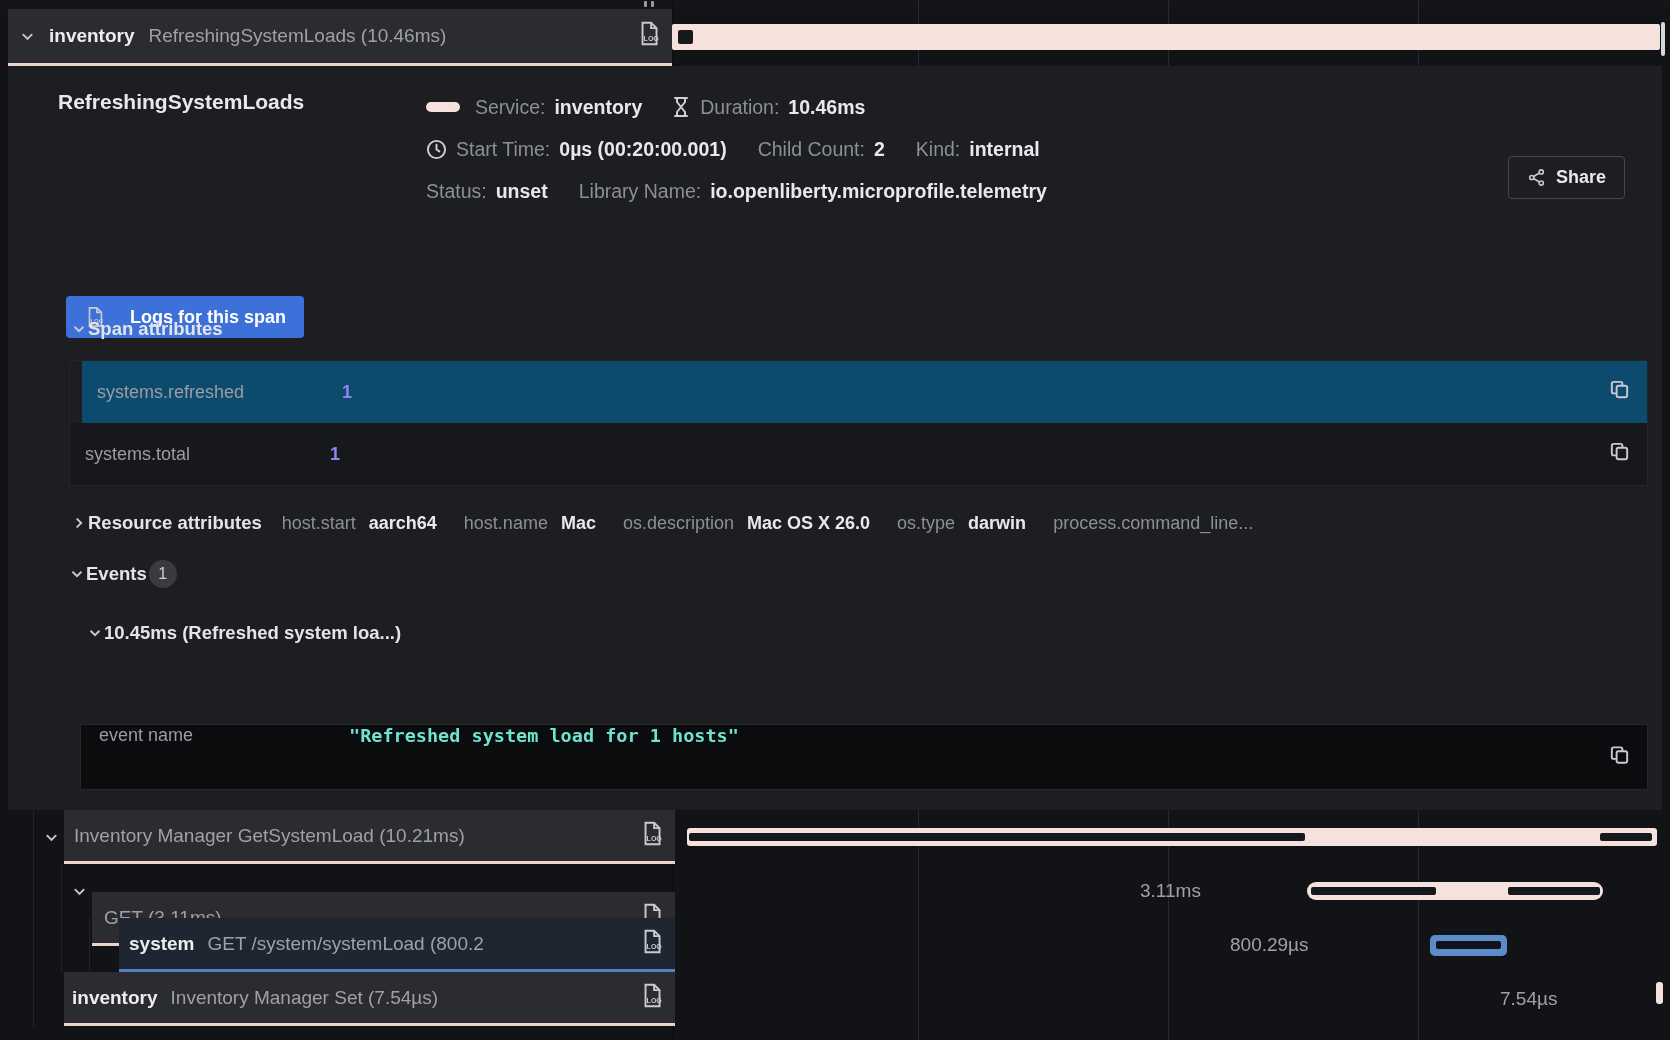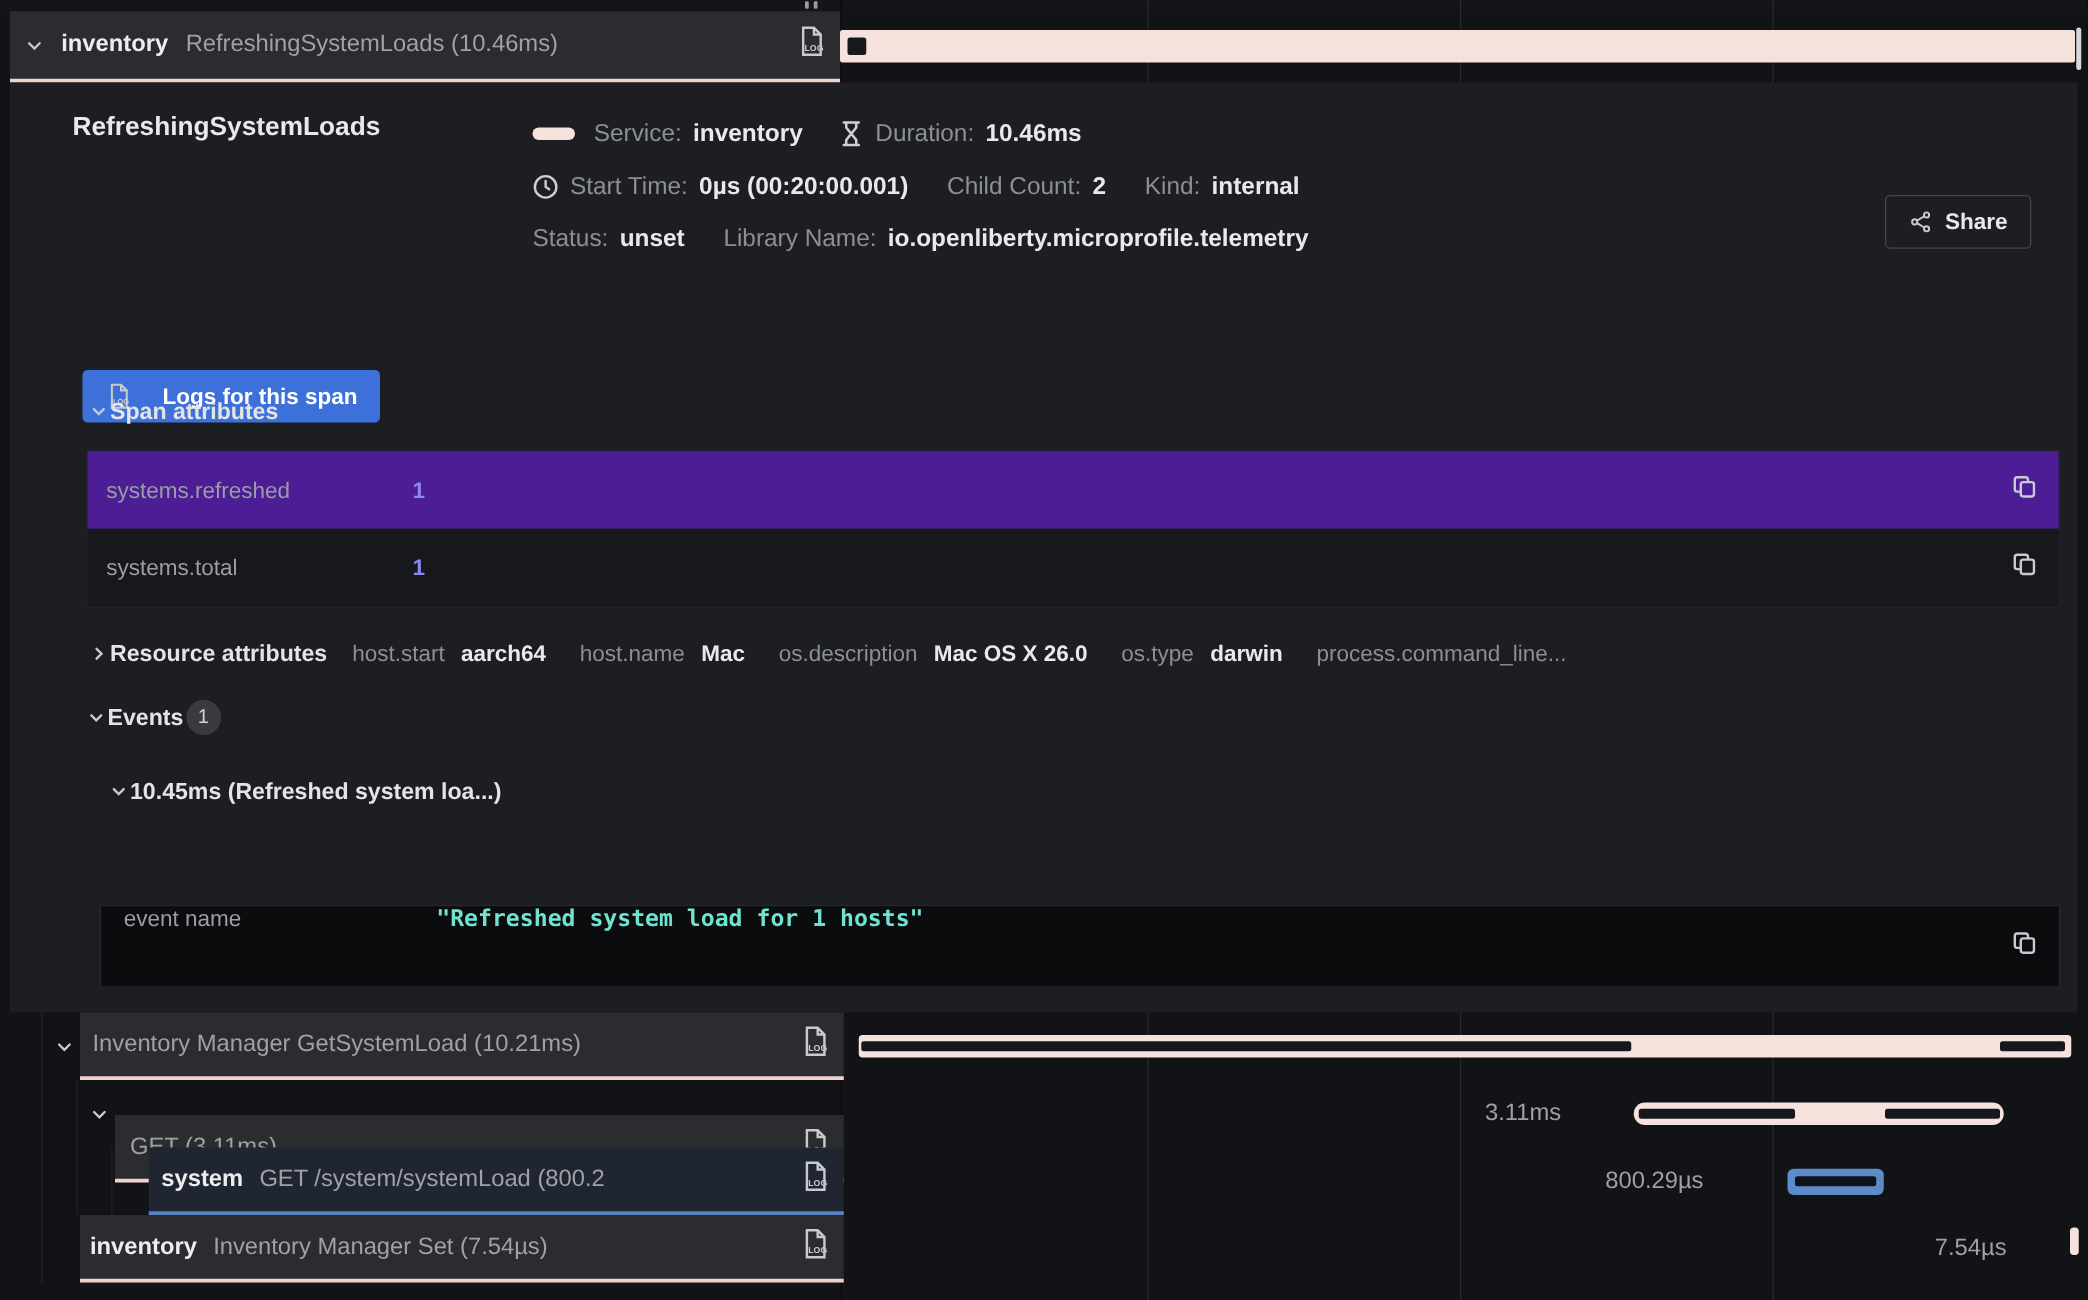--- a/index.html
+++ b/index.html
@@ -16,36 +16,36 @@
   .trow .svc{font-weight:700;color:#eceded;}
   .trow .nm{color:#9fa1a7;white-space:nowrap;overflow:hidden;}
   .underline-pink{border-bottom:3px solid #eed3cc;}
   .underline-blue{border-bottom:3px solid #5581c2;}
   .log-ic{position:absolute;right:10px;top:50%;transform:translateY(-50%);color:#c9cad0;}
   .chev{color:#c9cad0;display:inline-flex;flex:none;}
   .gutterline{position:absolute;width:1px;background:#222327;}
   
   .bar{position:absolute;background:#f6e2dc;border-radius:3px;}
   .bar .stripe{position:absolute;background:#17181b;border-radius:2px;}
-  .bar-label{position:absolute;color:#9fa1a7;font-size:19px;text-align:center;}
+  .bar-label{position:absolute;color:#9fa1a7;font-size:19px;text-align:left;}
   
   #detail{position:absolute;left:8px;top:66px;width:1654px;height:744px;background:#1d1e22;}
   .gray{color:#8d8f96;}
   .bold{font-weight:700;color:#e8e9eb;}
   .metaline{display:flex;align-items:center;height:42px;font-size:19.5px;gap:9px;white-space:nowrap;}
   .pill{width:34px;height:10px;border-radius:5px;background:#f6e2dc;flex:none;margin-right:6px;}
   .btn-share{position:absolute;left:1500px;top:90px;height:43px;padding:0 18px;border:1px solid #45474d;
      border-radius:4px;display:flex;align-items:center;gap:10px;font-size:18px;font-weight:700;
      color:#e8e9eb;background:transparent;cursor:pointer;}
   .btn-logs{position:absolute;left:58px;top:230px;height:42px;padding:0 18px;background:#3d71d9;border:none;
      border-radius:4px;display:flex;align-items:center;gap:24px;font-size:18px;font-weight:700;color:#fff;cursor:pointer;}
   .sec-head{position:absolute;display:flex;align-items:center;gap:2px;font-size:18.5px;font-weight:700;color:#e3e4e7;}
   .attr-table{position:absolute;left:61px;top:360px;width:1579px;border:1px solid #232428;box-sizing:border-box;}
   .attr-row{position:relative;height:62px;display:flex;align-items:center;font-size:18px;}
-  .attr-row.odd{background:#4c1d95;}
+  .attr-row.odd{background:#0c4a6e;margin-left:12px;}
   .attr-row.even{background:#17181b;}
   .attr-key{width:245px;padding-left:15px;color:#9b9da3;}
   .attr-val{color:#8a88f0;font-weight:700;}
   .copy-ic{position:absolute;right:16px;top:50%;transform:translateY(-50%);color:#c9cad0;cursor:pointer;}
   .res-pair{display:inline-flex;gap:13px;margin-right:27px;font-size:18px;white-space:nowrap;}
   .badge{width:28px;height:28px;border-radius:50%;background:#3a3b41;color:#cfd0d4;font-size:16px;
      font-weight:400;display:flex;align-items:center;justify-content:center;}
   .evt-table{position:absolute;left:72px;top:658px;width:1568px;height:66px;background:#0b0c0e;
      border:1px solid #26272b;box-sizing:border-box;display:flex;align-items:flex-start;}
   .evt-key{width:250px;padding-left:18px;color:#9b9da3;font-size:18px;}

